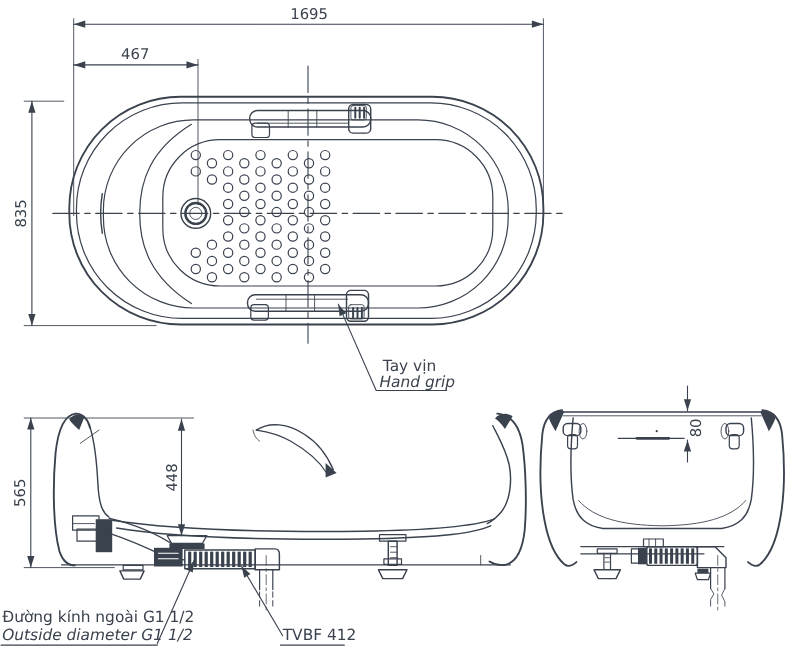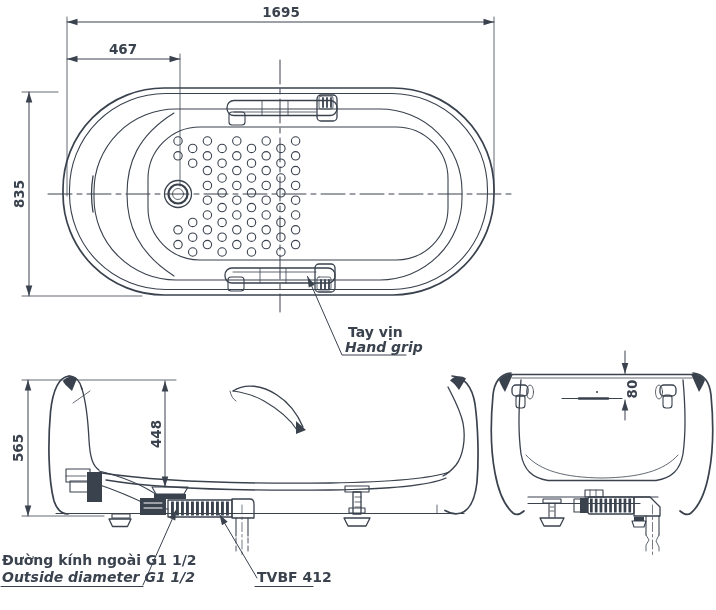--- a/index.html
+++ b/index.html
@@ -1,18 +1,18 @@
 <!DOCTYPE html>
 <html style="--ink: #3a424e; --bg: #ffffff;"><head>
 <meta charset="utf-8">
 <style>
   :root{ --ink:#3a424e; --bg:#ffffff; }
   html,body{margin:0;padding:0;background:var(--bg);}
   .canvas{position:relative;width:716px;height:610px;background:var(--bg);overflow:hidden;
-          font-family:"DejaVu Sans","Liberation Sans",sans-serif;font-weight:bold;}
+          font-family:"DejaVu Sans","Liberation Sans",sans-serif;}
   svg{display:block;}
   svg *{vector-effect:none;}
   .ln, path, line, rect, circle, ellipse, polyline{fill:none;stroke:var(--ink);stroke-width:1.1;stroke-linecap:round;stroke-linejoin:round;}
   .thick{stroke-width:1.7;}
   .med{stroke-width:1.3;}
   .thin{stroke-width:0.8;}
   .dim{stroke-width:1;}
   .fill{fill:var(--ink);stroke:none;}
   .hatch{stroke:var(--ink);stroke-width:1.8;}
   .wline{stroke:#ffffff;stroke-width:1;}

